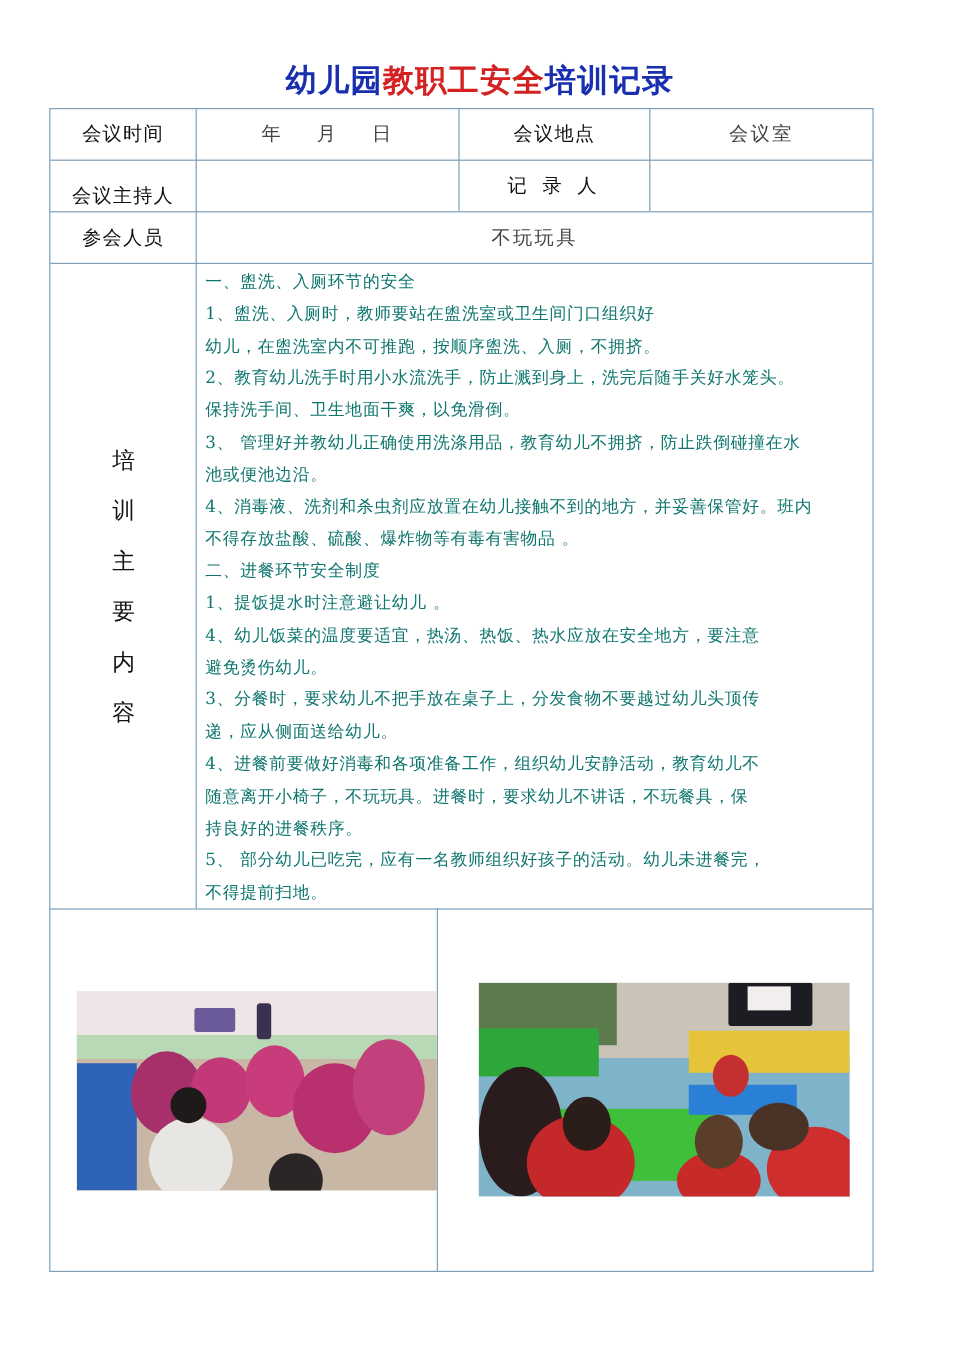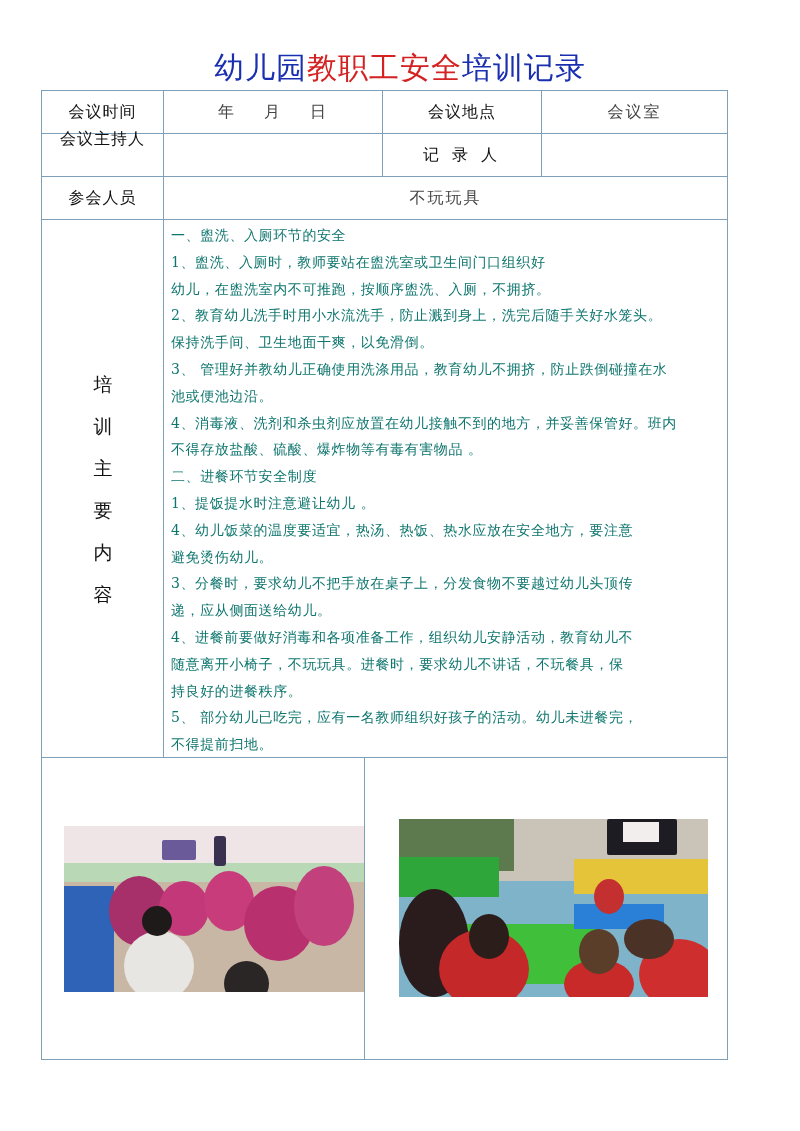--- a/index.html
+++ b/index.html
@@ -1,19 +1,19 @@
 <!DOCTYPE html>
 <html><head>
   <meta charset="utf-8">
   <style>
     html, body { margin: 0; padding: 0; background: #ffffff; }
     body { width: 800px; height: 1131px; position: relative; overflow: hidden;
       font-family: "DejaVu Sans", "Liberation Sans", sans-serif; color: #1a1a1a; }
     .title { position: absolute; top: 48px; left: 0; width: 800px; text-align: center;
-      font-size: 30px; font-weight: normal; letter-spacing: 1px; line-height: 40px;
+      font-size: 26px; font-weight: bold; letter-spacing: 1px; line-height: 40px;
       font-family: "DejaVu Serif", "Liberation Serif", serif; }
     .t-blue { color: #1a2fb0; }
     .t-red { color: #d42222; }
     .grid { position: absolute; left: 41px; top: 90px; width: 687px; height: 970px;
       border: 1px solid #7d9fb8; box-sizing: border-box; }
     .hl { position: absolute; height: 1px; background: #7d9fb8; }
     .vl { position: absolute; width: 1px; background: #7d9fb8; }
     .cell { position: absolute; display: flex; align-items: center; justify-content: center;
       font-size: 16px; box-sizing: border-box; }
     .label { font-weight: 500; color: #111; letter-spacing: 1px; }
@@ -55,21 +55,21 @@
 
   <div class="cell label" style="left:0;top:0;width:121px;height:42px;text-align:center;">会议时间</div>
   <div class="cell value date-val" style="left:122px;top:0;width:218px;height:42px;">
     <span>年</span>
     <span>月</span>
     <span>日</span>
   </div>
   <div class="cell value" style="left:500px;top:0;width:185px;height:42px;">会议室</div>
   <div class="cell label" style="left:341px;top:0;width:158px;height:42px;">会议地点</div>
 
-  <div class="cell label" style="left:0;top:27px;width:121px;height:42px;">会议主持人</div>
+  <div class="cell label" style="left:0;top:51px;width:121px;height:42px;">会议主持人</div>
   <div class="cell value" style="left:122px;top:43px;width:218px;height:42px;"></div>
   <div class="cell label" style="left:341px;top:43px;width:158px;height:42px;letter-spacing:4px;">记 录 人</div>
   <div class="cell value" style="left:500px;top:43px;width:185px;height:42px;"></div>
 
   <div class="cell label" style="left:0;top:86px;width:121px;height:42px;text-align:center;">参会人员</div>
   <div class="cell value" style="left:122px;top:86px;width:563px;height:42px;">不玩玩具</div>
 
   <div class="vert-label">
     <span>培</span>
     <span>训</span>

